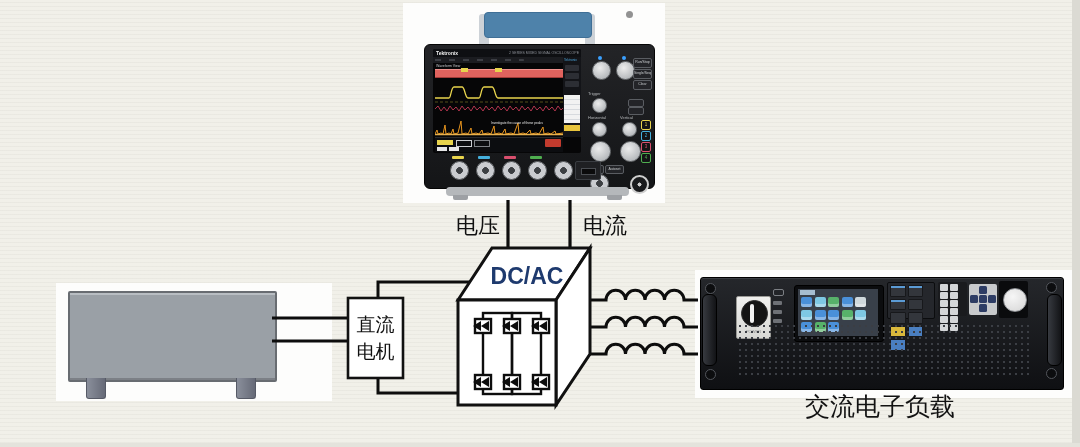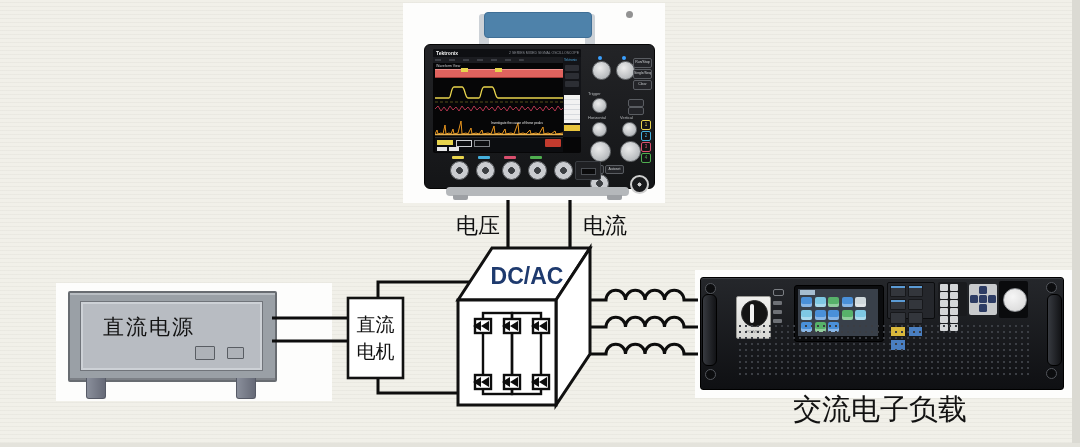--- a/index.html
+++ b/index.html
@@ -147,25 +147,20 @@
       </div>
     </div>
 
     <div class="abs" style="left:43px;top:184px;width:183px;height:9px;background:#b5b8bb;border-radius:4px;"></div>
     <div class="abs" style="left:50px;top:192px;width:15px;height:5px;background:#9da0a4;border-radius:0 0 2px 2px;"></div>
     <div class="abs" style="left:204px;top:192px;width:15px;height:5px;background:#9da0a4;border-radius:0 0 2px 2px;"></div>
   </div>
 
   <div class="abs" style="left:56px;top:283px;width:276px;height:118px;">
     <div class="abs supply-box" style="left:12px;top:8px;width:205px;height:87px;"></div>
-    <div class="abs supply-panel" style="left:24px;top:18px;width:181px;height:68px;">
-      <span class="abs cn-label" style="left:22px;top:11px;font-size:21px;letter-spacing:2px;">直流电源</span>
-      <div class="abs supply-btn" style="left:114px;top:44px;width:18px;height:12px;"></div>
-      <div class="abs supply-btn" style="left:146px;top:45px;width:15px;height:10px;"></div>
-    </div>
     <div class="abs supply-leg" style="left:30px;top:95px;width:18px;height:20px;"></div>
     <div class="abs supply-leg" style="left:180px;top:95px;width:18px;height:20px;"></div>
   </div>
 
   <div class="abs" style="left:695px;top:270px;width:385px;height:150px;">
     <div class="abs load-body" style="left:5px;top:7px;width:362px;height:111px;"></div>
     <div class="abs screw" style="left:10px;top:13px;"></div>
     <div class="abs screw" style="left:10px;top:99px;"></div>
     <div class="abs screw" style="left:351px;top:12px;"></div>
     <div class="abs screw" style="left:351px;top:98px;"></div>
@@ -238,21 +233,21 @@
       <i class="dkey" style="left:19px;top:11px;"></i>
       <i class="dkey" style="left:10px;top:20px;"></i>
     </div>
 
     <div class="abs" style="left:304px;top:11px;width:29px;height:37px;background:#0a0b0d;border-radius:2px;">
       <div class="abs" style="left:3.5px;top:7px;width:22px;height:22px;border-radius:50%;background:radial-gradient(circle at 40% 35%,#f6f6f6,#d5d5d5);border:1px solid #8f9296;"></div>
     </div>
 
     <div class="abs vents" style="left:42px;top:53px;width:292px;height:56px;"></div>
 
-    <div class="abs cn-label" style="left:65px;top:120px;width:240px;text-align:center;font-size:29px;">交流电子负载</div>
+    <div class="abs cn-label" style="left:65px;top:120px;width:240px;text-align:center;font-size:25px;">交流电子负载</div>
   </div>
 
   <svg class="abs" style="left:0;top:0;pointer-events:none;" width="1080" height="447">
     <defs>
       <g id="sw">
         <rect x="-8" y="-7" width="16" height="14" fill="#ffffff" stroke="#0d0d0d" stroke-width="2.4"></rect>
         <path d="M -2 0 L 6 -5 L 6 5 Z M -10 0 L -2 -5 L -2 5 Z" fill="#0d0d0d"></path>
       </g>
     </defs>
 

